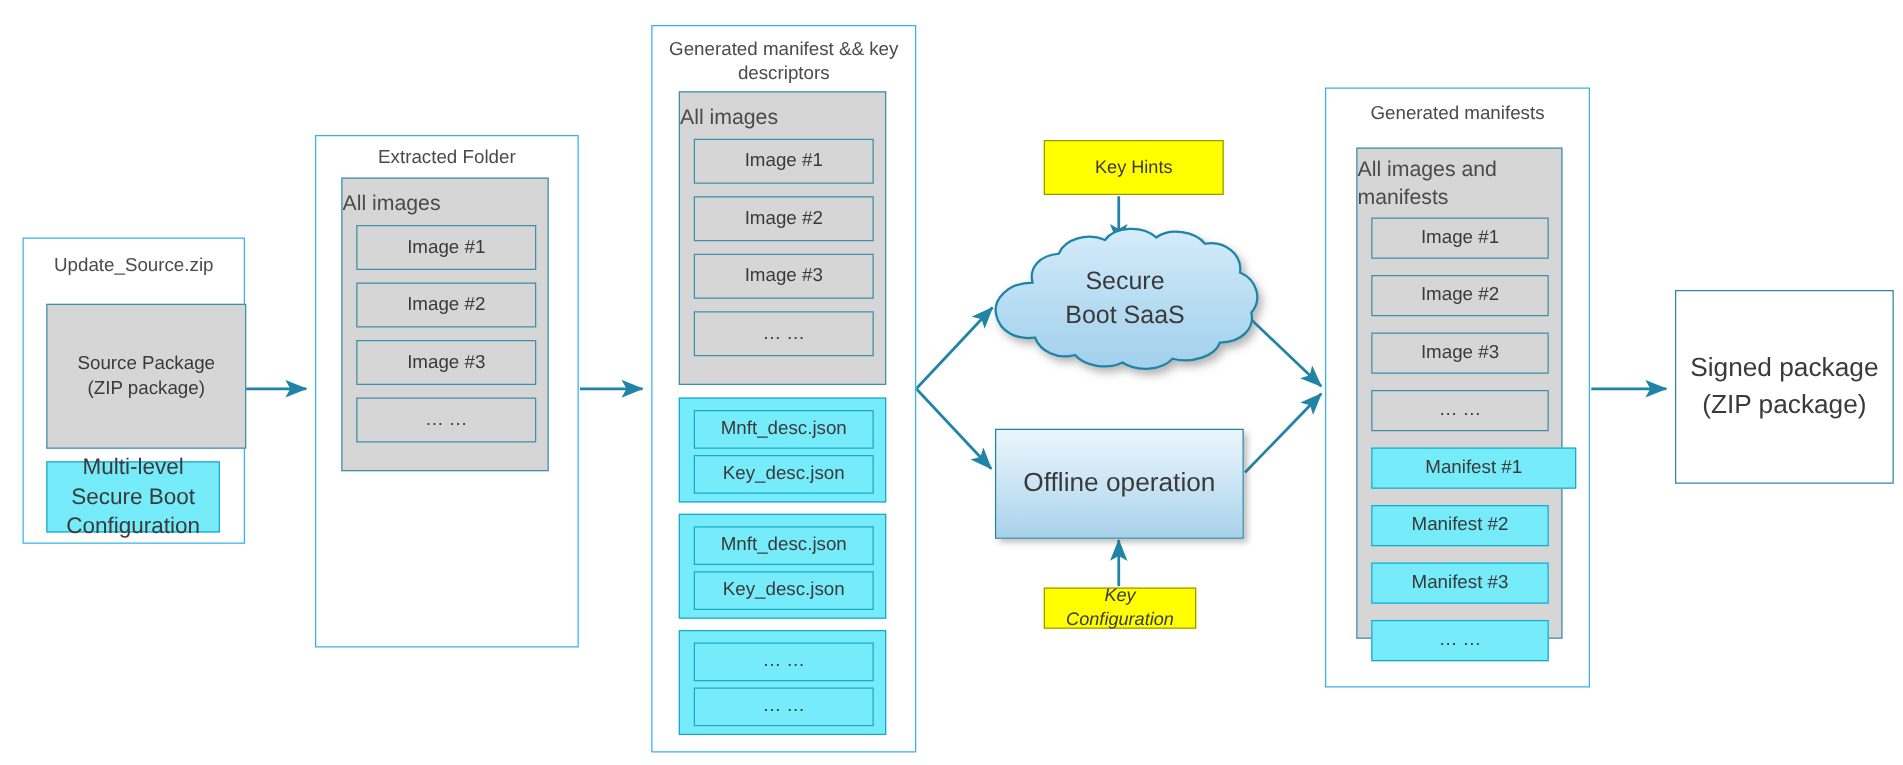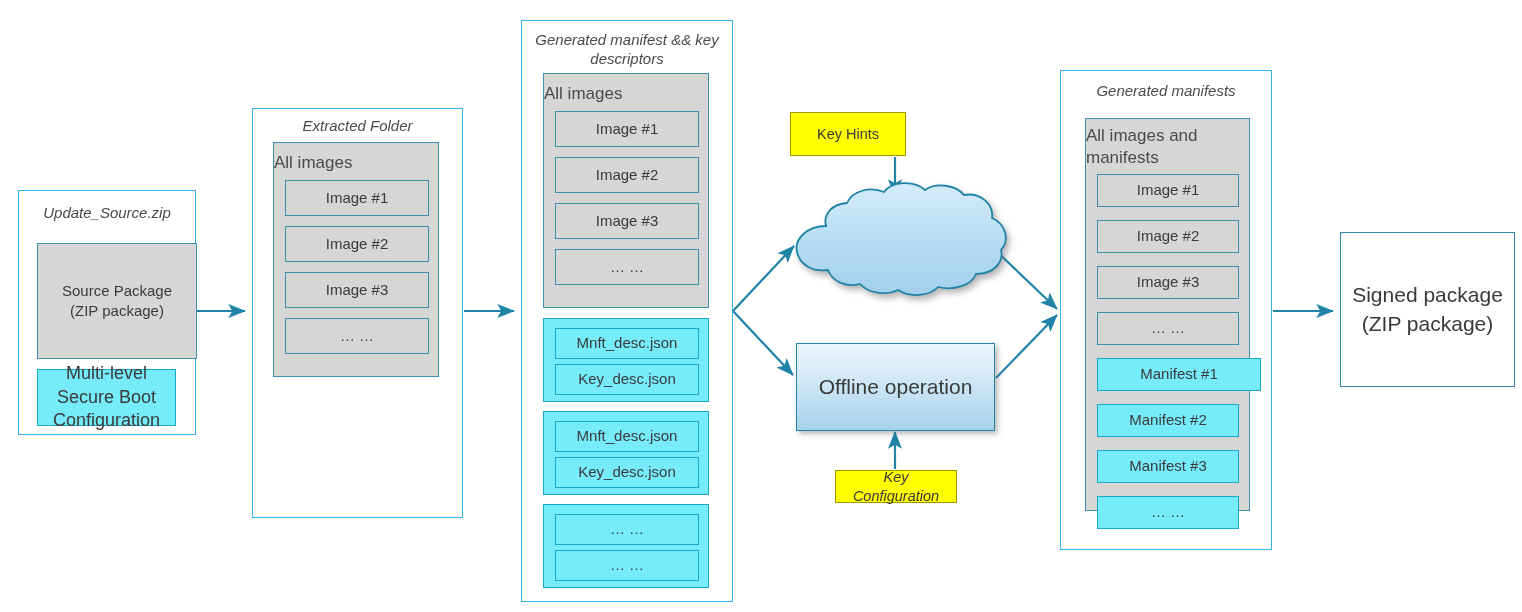--- a/index.html
+++ b/index.html
@@ -35,21 +35,20 @@
     border: 1.5px solid #36b4e8;
     background: #ffffff;
   }
   .outer-title {
     position: absolute;
     left: 0; right: 0;
     text-align: center;
     font-size: 15px;
     color: #4a4a4a;
     line-height: 1.28;
-    font-style: italic;
   }
   
   .group-gray {
     position: absolute;
     box-sizing: border-box;
     background: #d6d6d6;
     border: 1px solid #3d8fae;
   }
   .group-title {
     position: absolute;
@@ -266,22 +265,26 @@
       <div class="chip chip-cyan" style="left:11px; top:9px; width:144px; height:31px;">Mnft_desc.json</div>
       <div class="chip chip-cyan" style="left:11px; top:45px; width:144px; height:31px;">Key_desc.json</div>
     </div>
 
     <div class="group-cyan" style="left:21px; top:483px; width:166px; height:84px;">
       <div class="chip chip-cyan" style="left:11px; top:9px; width:144px; height:31px;">… …</div>
       <div class="chip chip-cyan" style="left:11px; top:45px; width:144px; height:31px;">… …</div>
     </div>
   </div>
 
-  <div class="note-yellow" style="left:790px; top:112px; width:116px; height:44px;">Key Hints</div>
-
+  <div class="note-yellow" style="left:835px; top:112px; width:144px; height:44px;">Key Hints</div>
+
+  <div class="cloud-wrap" style="left:795px; top:182px; width:210px; height:118px;">
+    <div class="cloud-label" style="top:30px; white-space:pre-line;">Secure
+Boot SaaS</div>
+  </div>
 
   <div class="op-box" style="left:796px; top:343px; width:199px; height:88px;">Offline operation</div>
 
   <div class="note-yellow" style="left:835px; top:470px; width:122px; height:33px; white-space:pre-line;font-style:italic;">Key
 Configuration</div>
 
   <div class="outer-box" style="left:1060px; top:70px; width:212px; height:480px;">
     <div class="outer-title" style="top:10px;">Generated manifests</div>
 
     <div class="group-gray" style="left:24px; top:47px; width:165px; height:393px;">

